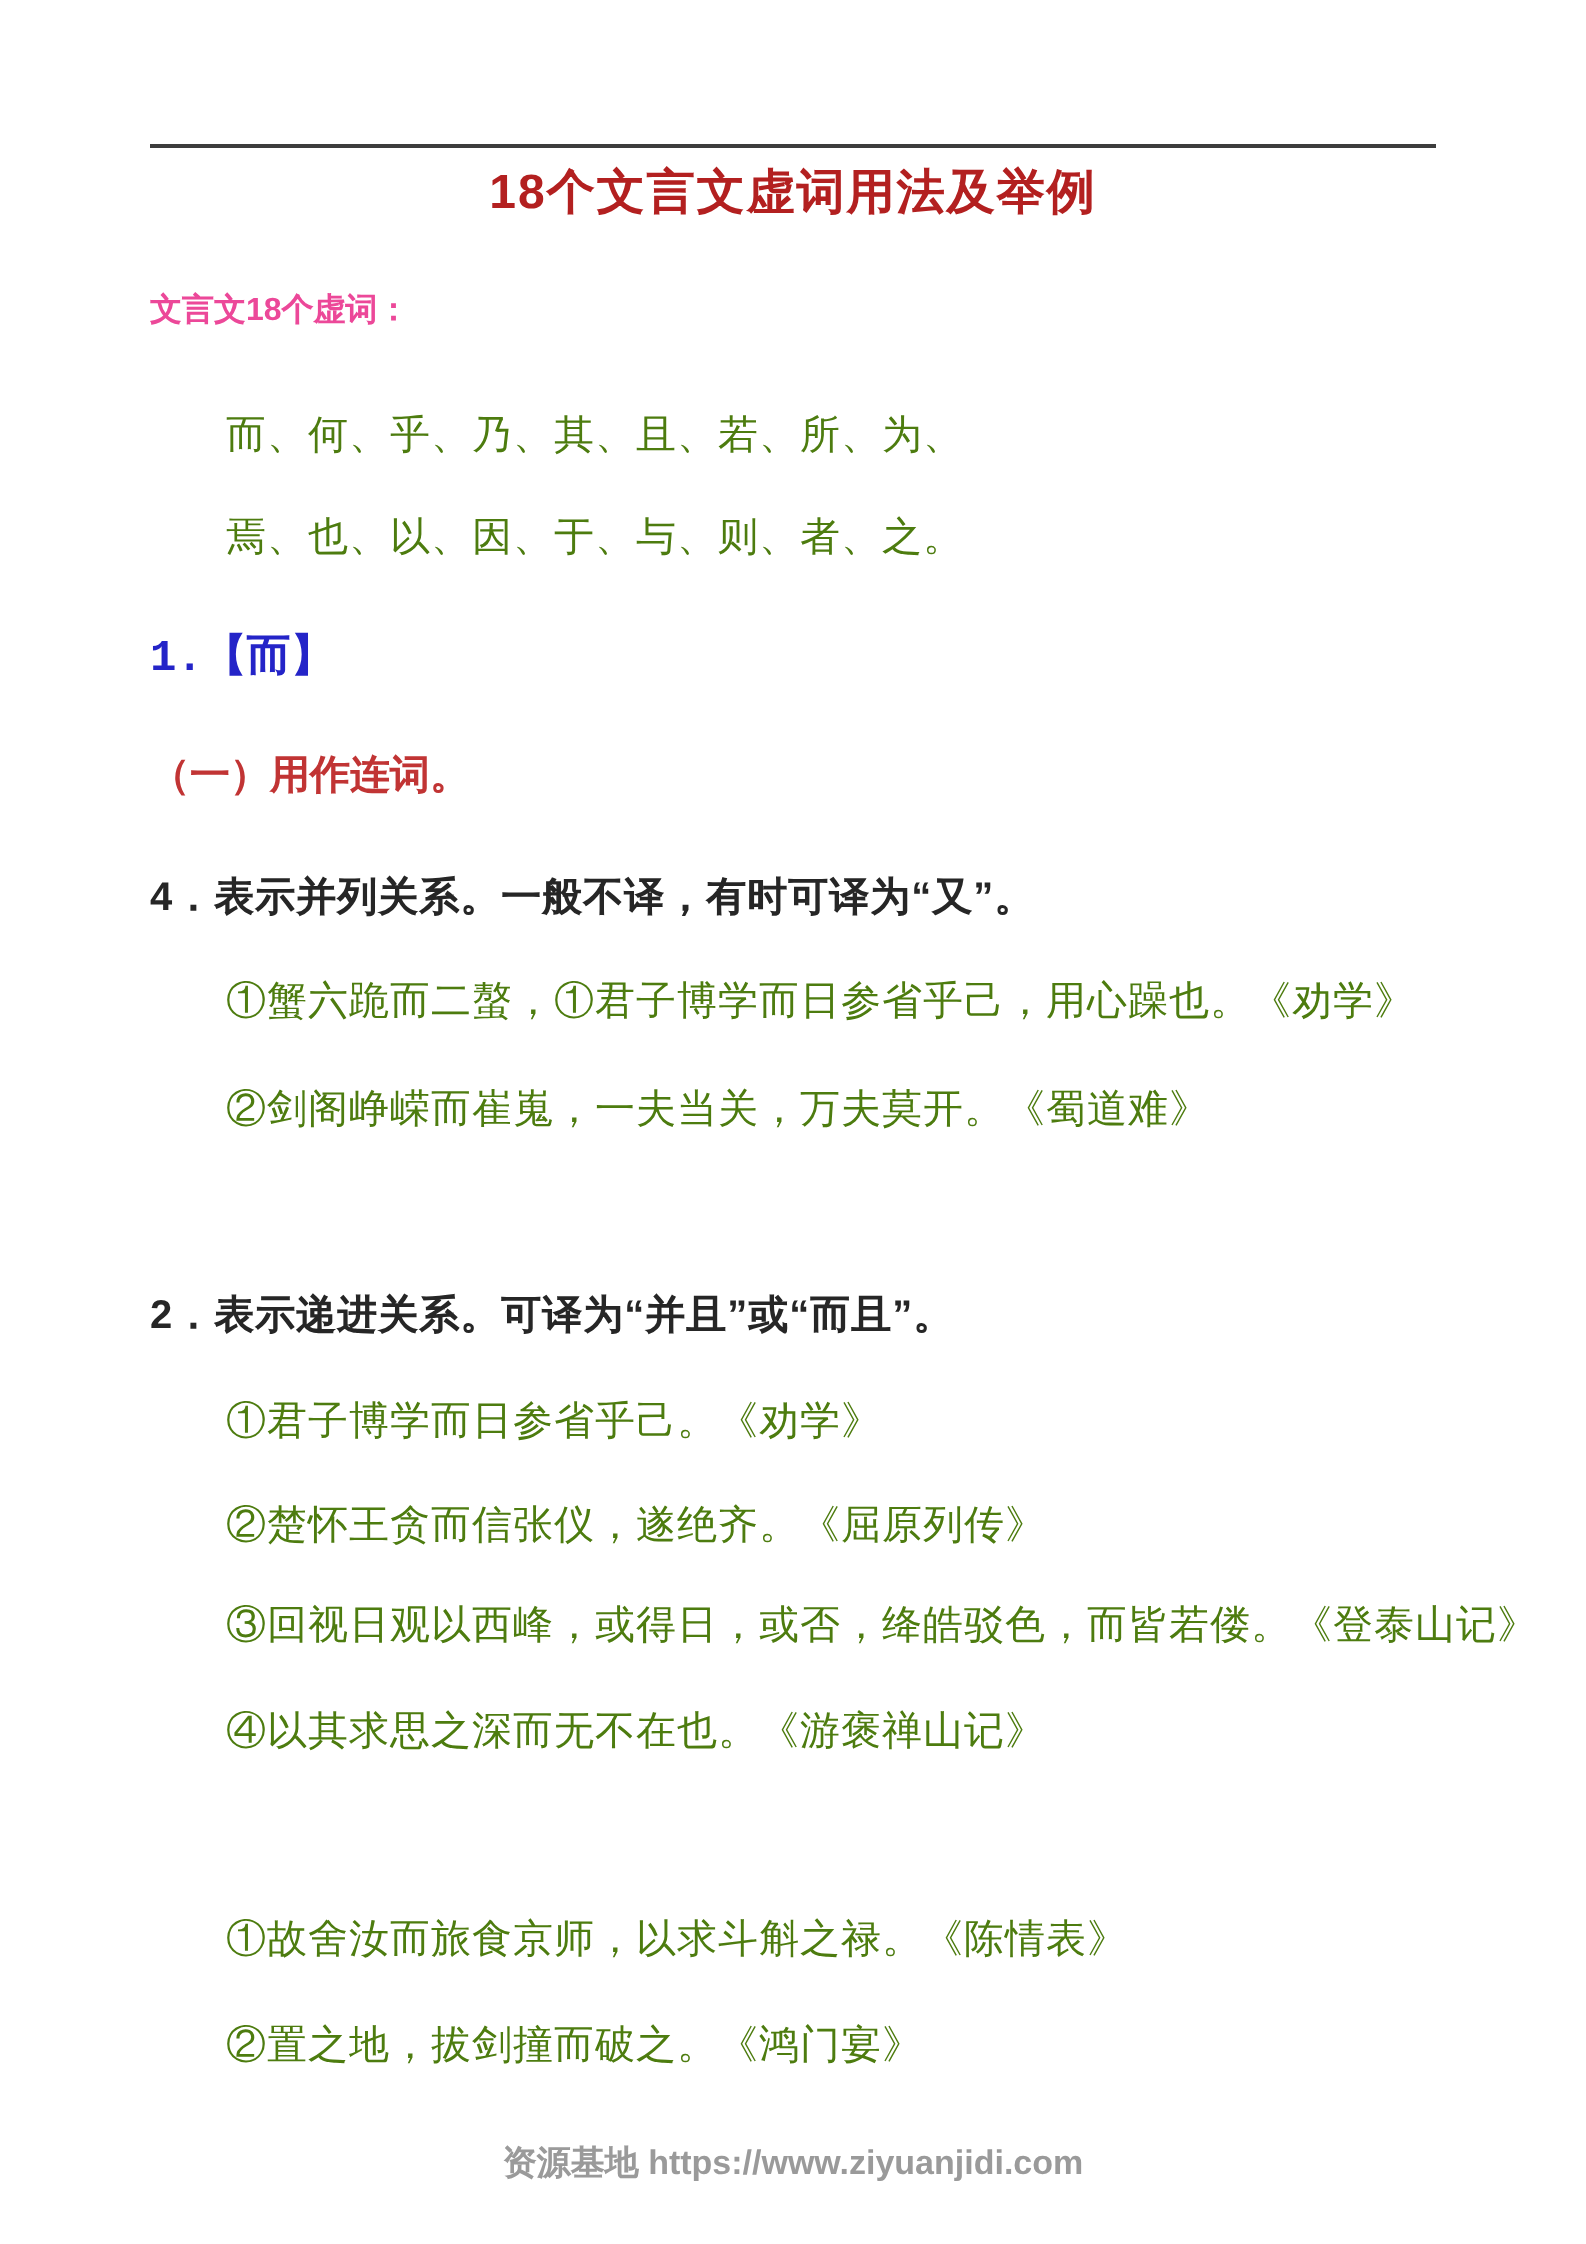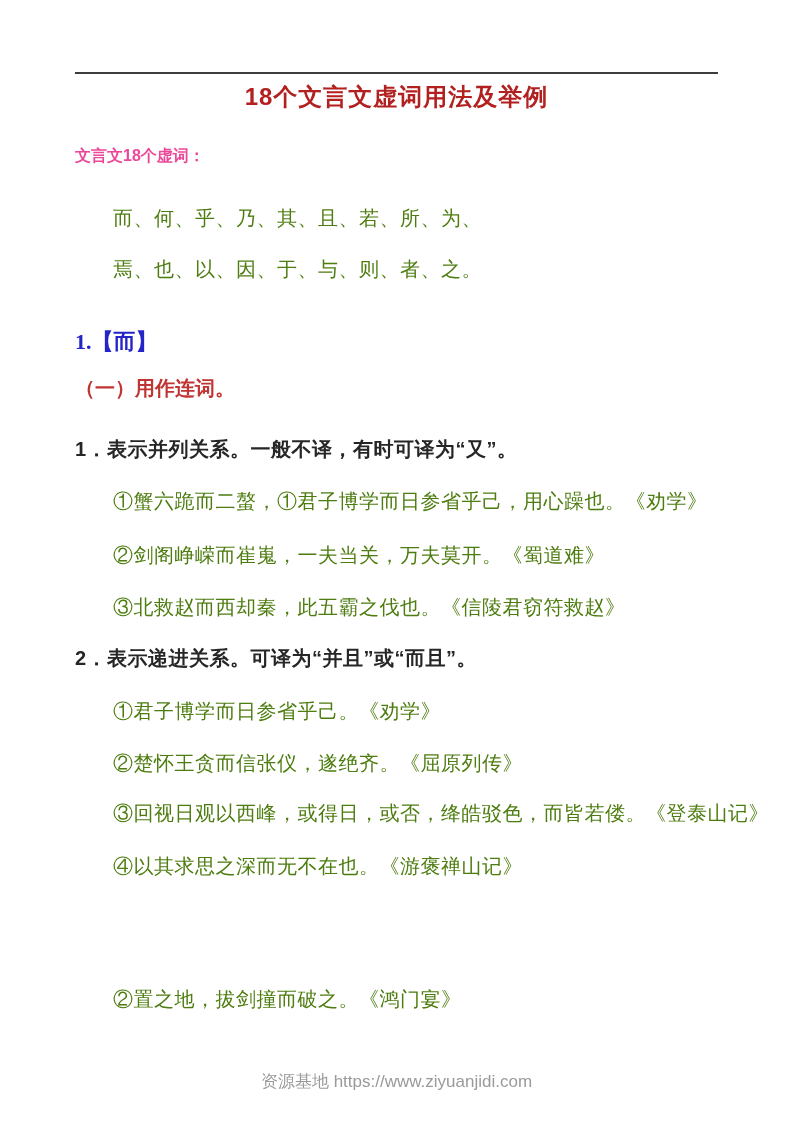--- a/index.html
+++ b/index.html
@@ -41,22 +41,21 @@
     font-size: 20px;
     color: #4d7c0f;
     letter-spacing: 0.5px;
   }
   .indent { left: 113px; }
   .sec-heading {
     left: 75px; top: 316px;
     font-size: 22px;
     font-weight: bold;
     color: #2424c8;
-    font-family: Liberation Serif, serif;
-    margin-top: 12px;
+    font-family: Liberation Mono, monospace;
   }
   .sub-red {
     left: 75px; top: 376px;
     font-size: 20px;
     font-weight: bold;
     color: #c13434;
     font-family: "Liberation Sans", "DejaVu Sans", sans-serif;
   }
   .usage-title {
     left: 75px;
@@ -65,48 +64,49 @@
     color: #262626;
     font-family: "Liberation Sans", "DejaVu Sans", sans-serif;
     letter-spacing: 0.5px;
   }
   .footer-line {
     left: 0; top: 1071px; width: 793px;
     text-align: center;
     font-size: 17px;
     color: #9a9a9a;
     font-family: "Liberation Sans", "DejaVu Sans", sans-serif;
+    font-weight: bold;
   }
 </style>
 </head>
 <body>
 
 <div class="page">
 
   <div class="top-rule"></div>
 
   <div class="abs doc-title">18个文言文虚词用法及举例</div>
 
   <div class="abs intro-heading">文言文18个虚词：</div>
 
   <div class="abs body-line indent" style="top:206px">而、何、乎、乃、其、且、若、所、为、</div>
   <div class="abs body-line indent" style="top:257px">焉、也、以、因、于、与、则、者、之。</div>
 
   <div class="abs sec-heading">1.【而】</div>
 
   <div class="abs sub-red">（一）用作连词。</div>
 
-  <div class="abs usage-title" style="top:437px">1．表示并列关系。一般不译，有时可译为“又”。</div>
+  <div class="abs usage-title" style="top:437px">4．表示并列关系。一般不译，有时可译为“又”。</div>
   <div class="abs body-line indent" style="top:489px">①蟹六跪而二螯，①君子博学而日参省乎己，用心躁也。《劝学》</div>
   <div class="abs body-line indent" style="top:543px">②剑阁峥嵘而崔嵬，一夫当关，万夫莫开。《蜀道难》</div>
-  <div class="abs body-line indent" style="top:595px">③北救赵而西却秦，此五霸之伐也。《信陵君窃符救赵》</div>
 
   <div class="abs usage-title" style="top:646px">2．表示递进关系。可译为“并且”或“而且”。</div>
   <div class="abs body-line indent" style="top:699px">①君子博学而日参省乎己。《劝学》</div>
   <div class="abs body-line indent" style="top:751px">②楚怀王贪而信张仪，遂绝齐。《屈原列传》</div>
   <div class="abs body-line indent" style="top:801px">③回视日观以西峰，或得日，或否，绛皓驳色，而皆若偻。《登泰山记》</div>
   <div class="abs body-line indent" style="top:854px">④以其求思之深而无不在也。《游褒禅山记》</div>
 
-  <div class="abs body-line indent" style="top:987px">②置之地，拔剑撞而破之。《鸿门宴》</div>
+  <div class="abs body-line indent" style="top:958px">①故舍汝而旅食京师，以求斗斛之禄。《陈情表》</div>
+  <div class="abs body-line indent" style="top:1011px">②置之地，拔剑撞而破之。《鸿门宴》</div>
 
   <div class="abs footer-line">资源基地 https://www.ziyuanjidi.com</div>
 
 </div>
 
 </body></html>

